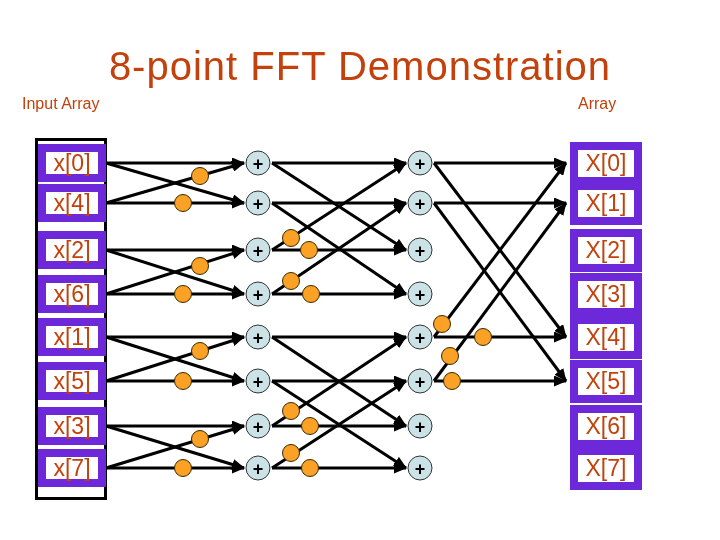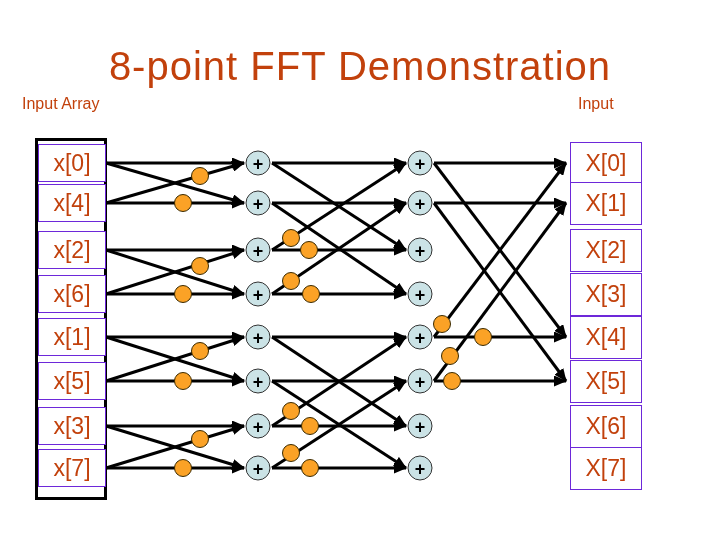--- a/index.html
+++ b/index.html
@@ -5,37 +5,37 @@
   html,body{margin:0;padding:0;background:#fff;}
   #slide{position:relative;width:720px;height:540px;background:#ffffff;overflow:hidden;
          font-family:"Liberation Sans","DejaVu Sans",sans-serif;color:#c2410c;}
   .title{position:absolute;top:44px;left:0;width:720px;text-align:center;
          font-size:40px;letter-spacing:1px;white-space:nowrap;}
   .corner-label{position:absolute;font-size:16px;white-space:nowrap;}
   #lbl-input{left:22px;top:95px;text-align:right;}
   #lbl-output{left:578px;top:95px;}
   .frame{position:absolute;left:35px;top:138px;width:72px;height:362px;
          border:3px solid #000;box-sizing:border-box;}
-  .cell{position:absolute;box-sizing:border-box;border:1px solid #6d28d9;background:#fff;
+  .cell{position:absolute;box-sizing:border-box;border:8px solid #6d28d9;background:#fff;
         display:flex;align-items:center;justify-content:center;
         font-size:23px;line-height:1;white-space:nowrap;}
   .in-cell{left:38px;width:68px;height:38px;}
   .out-cell{left:570px;width:72px;height:43px;}
   #wires{position:absolute;left:0;top:0;width:720px;height:540px;}
   .legend{position:absolute;left:0;top:505px;width:720px;height:35px;}
 </style>
 </head>
 <body>
 
 <div id="slide">
 
   <div class="title">8-point FFT Demonstration</div>
 
   <div class="corner-label" id="lbl-input">Input Array</div>
-  <div class="corner-label" id="lbl-output">Input</div>
+  <div class="corner-label" id="lbl-output">Array</div>
 
   <svg id="wires" viewBox="0 0 720 540" xmlns="http://www.w3.org/2000/svg">
     <defs>
       <marker id="arrow" markerUnits="userSpaceOnUse" markerWidth="13" markerHeight="11" refX="12" refY="5.5" orient="auto">
         <path d="M0,0 L13,5.5 L0,11 z" fill="#000"></path>
       </marker>
     </defs>
     <g id="g-lines">
         <line x1="106" y1="163" x2="244" y2="163" stroke="#000000" stroke-width="3" marker-end="url(#arrow)"></line>
         <line x1="106" y1="163" x2="244" y2="203" stroke="#000000" stroke-width="3" marker-end="url(#arrow)"></line>

